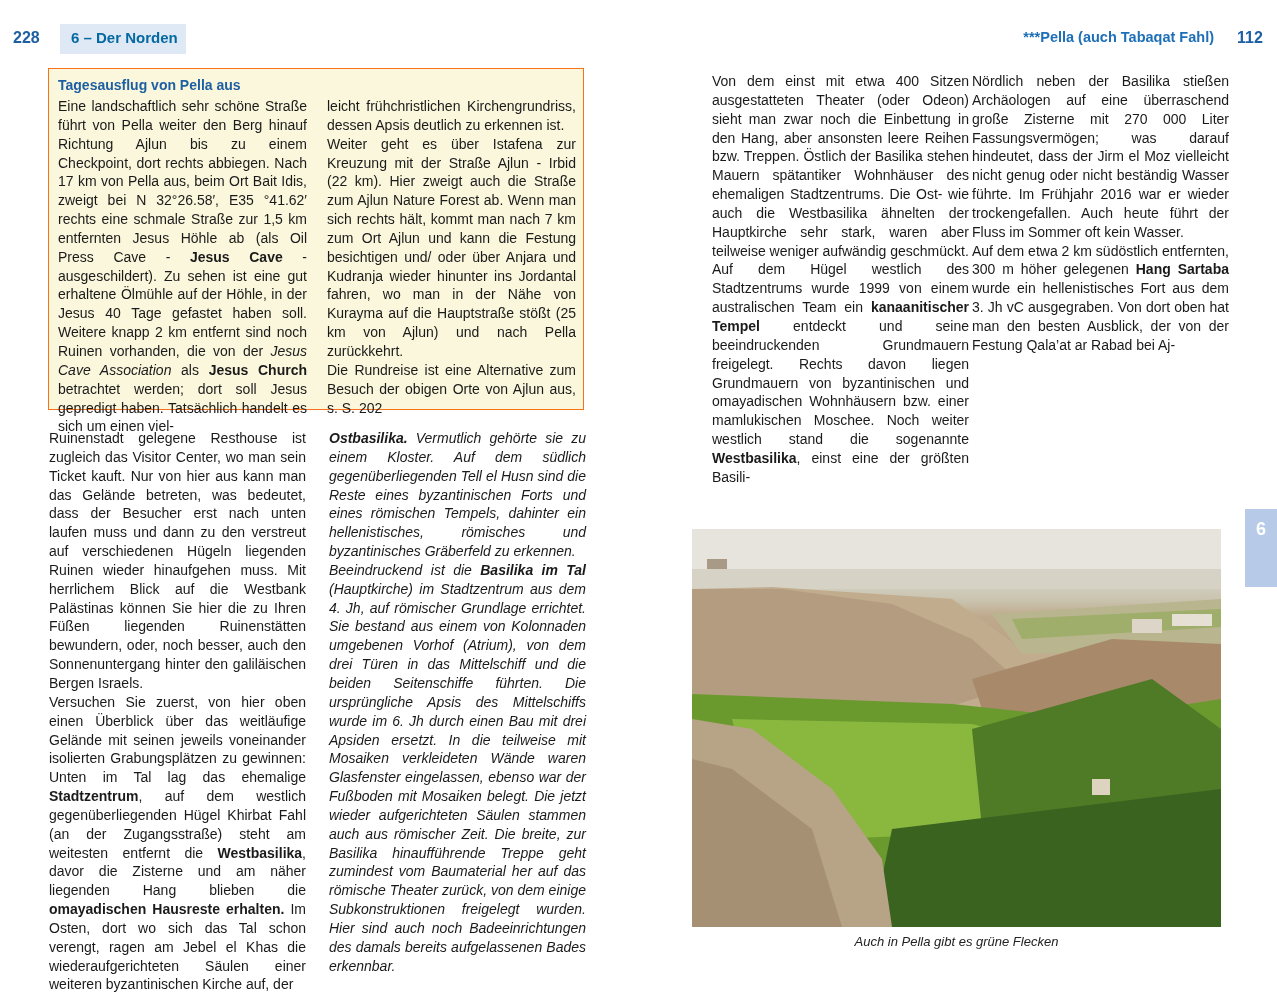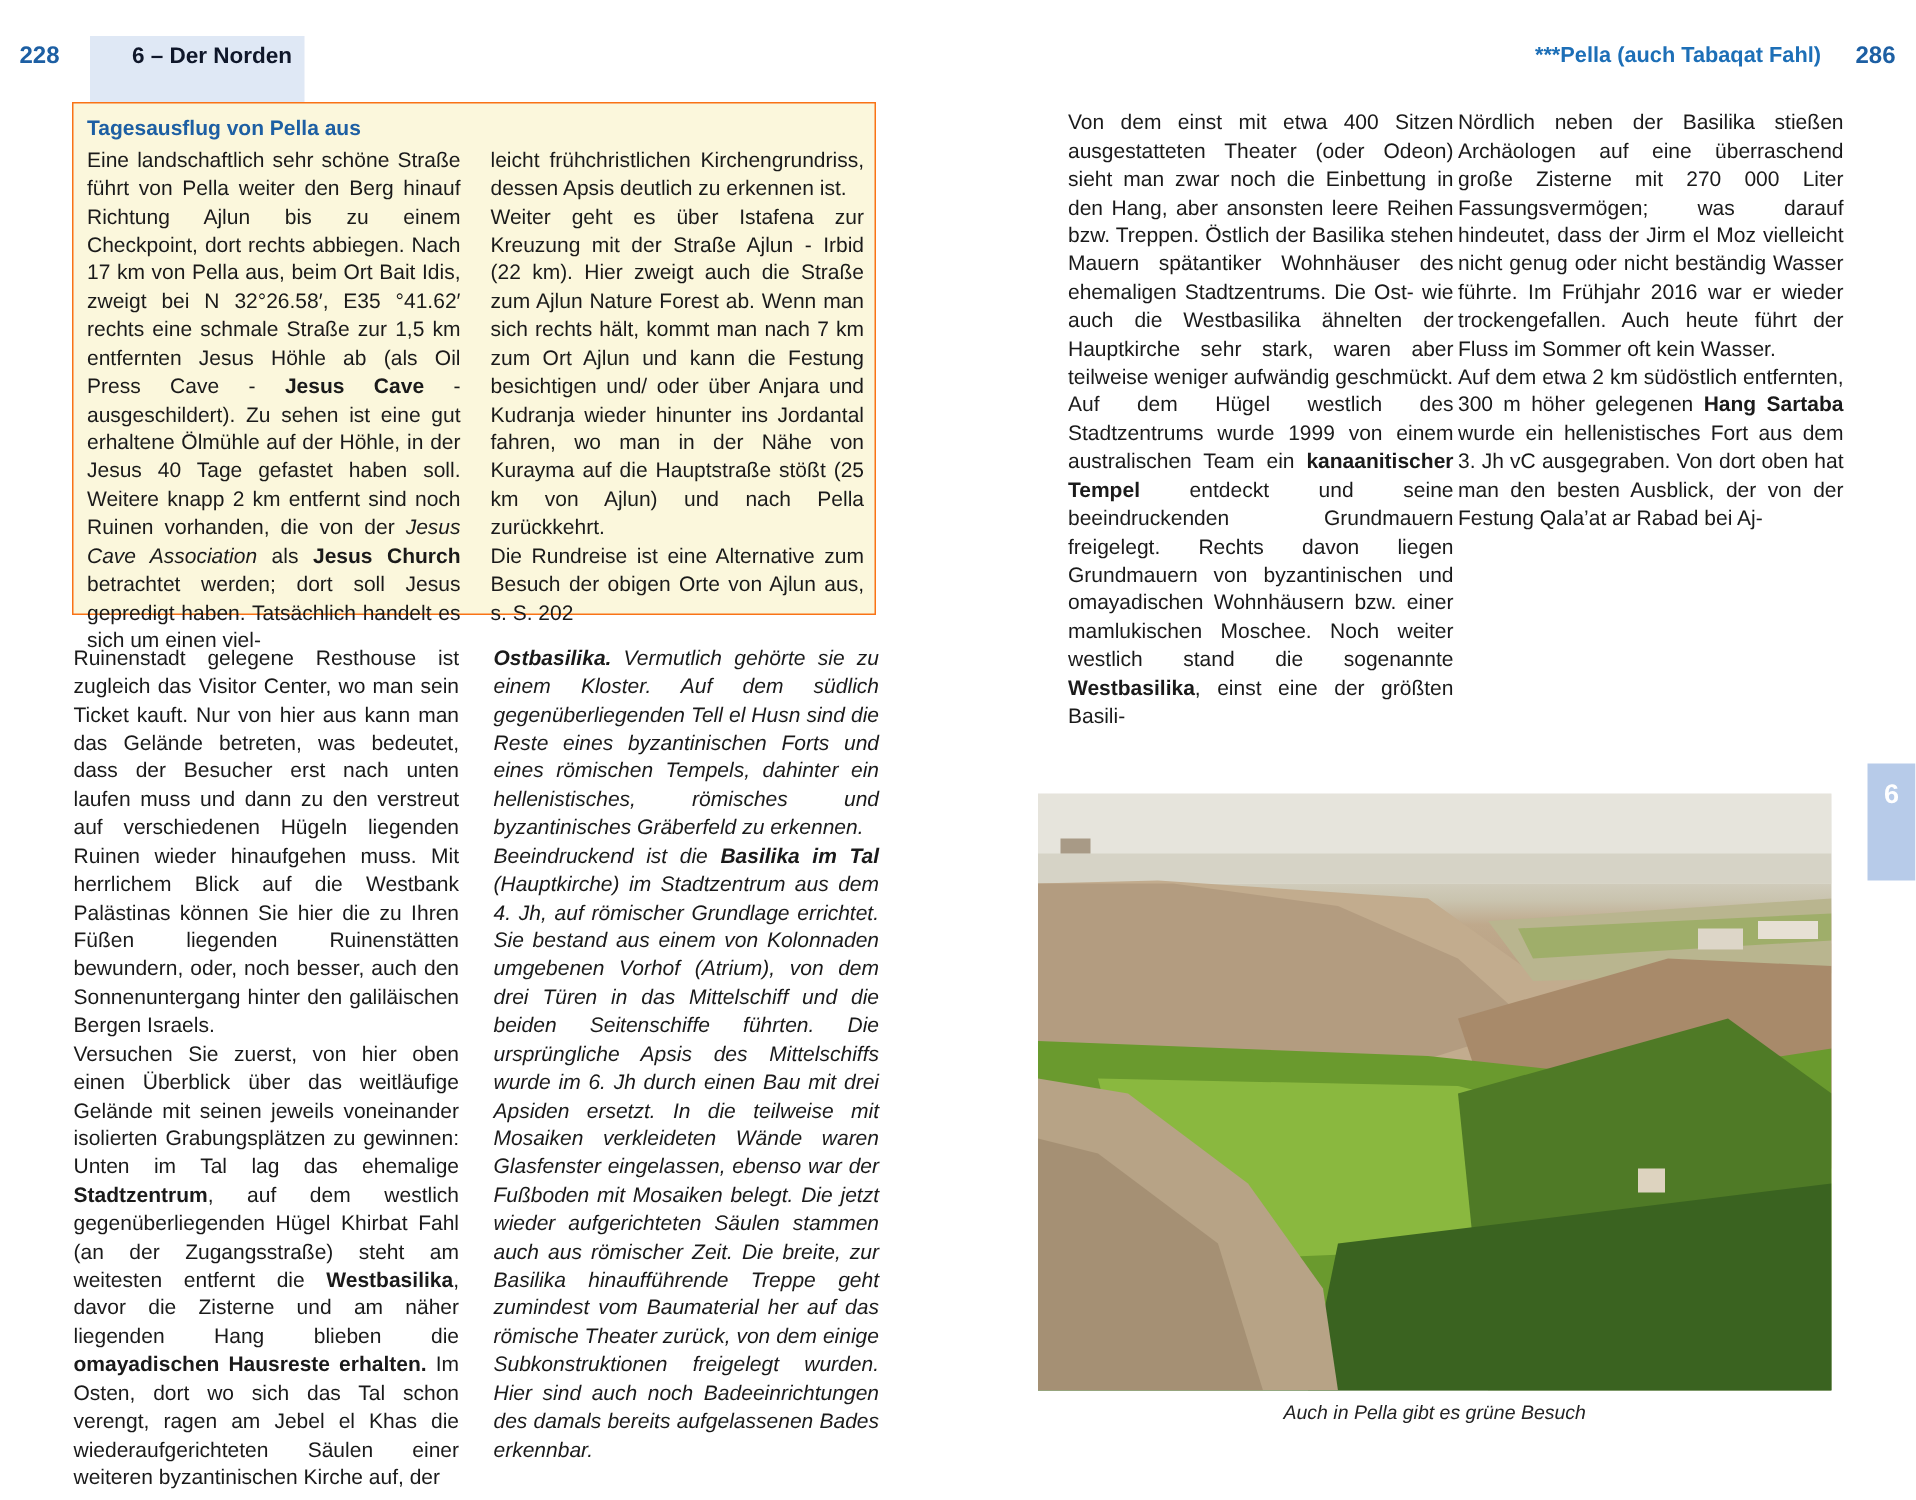--- a/index.html
+++ b/index.html
@@ -1,22 +1,22 @@
 <!DOCTYPE html>
 <html><head>
   <meta charset="utf-8">
   <style>
     html, body { margin:0; padding:0; background:#ffffff; }
     body { width:1277px; height:1000px; position:relative; overflow:hidden;
            font-family:"Liberation Sans", sans-serif; color:#1a1a1a; }
     .abs { position:absolute; }
     .pagenum { font-weight:bold; font-size:16px; color:#1d5fa3; top:29px; }
-    .chapter-tab { left:60px; top:24px; width:126px; height:44px; background:#dfe8f5;
-                   color:#0f172a; font-weight:bold; font-size:15px; line-height:28px;
-                   text-indent:11px;padding-left:17px; }
+    .chapter-tab { left:60px; top:24px; width:126px; height:30px; background:#dfe8f5;
+                   color:#0369a1; font-weight:bold; font-size:15px; line-height:28px;
+                   text-indent:11px; }
     .running-head { top:29px; left:960px; width:254px; text-align:right; font-weight:bold;
                     font-size:14.5px; color:#1d6fb7; }
     .infobox { left:48px; top:68px; width:536px; height:342px; background:#fbf7dc;
                border:1px solid #f97316; box-sizing:border-box; }
     .infobox-title { position:absolute; left:9px; top:8px; font-weight:bold; font-size:14px;
                      color:#1d5fa3; }
     .col { position:absolute; font-size:14px; line-height:18.85px; text-align:justify;
            hyphens:manual; }
     .col p { margin:0; }
     .col b { font-weight:bold; }
@@ -49,21 +49,21 @@
 <div class="col" style="left:49px; top:429px; width:257px;">
     <p>Ruinenstadt gelegene Resthouse ist zugleich das Visitor Center, wo man sein Ticket kauft. Nur von hier aus kann man das Gelände betreten, was bedeutet, dass der Besucher erst nach unten laufen muss und dann zu den verstreut auf verschiedenen Hügeln liegenden Ruinen wieder hinaufgehen muss. Mit herrlichem Blick auf die Westbank Palästinas können Sie hier die zu Ihren Füßen liegenden Ruinenstätten bewundern, oder, noch besser, auch den Sonnenuntergang hinter den galiläischen Bergen Israels.</p>
     <p>Versuchen Sie zuerst, von hier oben einen Überblick über das weitläufige Gelände mit seinen jeweils voneinander isolierten Grabungsplätzen zu gewinnen: Unten im Tal lag das ehemalige <b>Stadtzentrum</b>, auf dem westlich gegenüberliegenden Hügel Khirbat Fahl (an der Zugangsstraße) steht am weitesten entfernt die <b>Westbasilika</b>, davor die Zisterne und am näher liegenden Hang blieben die <b>omayadischen Hausreste erhalten.</b> Im Osten, dort wo sich das Tal schon verengt, ragen am Jebel el Khas die wiederaufgerichteten Säulen einer weiteren byzantinischen Kirche auf, der</p>
   </div>
 <div class="col" style="left:329px; top:429px; width:257px;font-style:italic;">
     <p><b>Ostbasilika.</b> Vermutlich gehörte sie zu einem Kloster. Auf dem südlich gegenüberliegenden Tell el Husn sind die Reste eines byzantinischen Forts und eines römischen Tempels, dahinter ein hellenistisches, römisches und byzantinisches Gräberfeld zu erkennen.</p>
     <p>Beeindruckend ist die <b>Basilika im Tal</b> (Hauptkirche) im Stadtzentrum aus dem 4. Jh, auf römischer Grundlage errichtet. Sie bestand aus einem von Kolonnaden umgebenen Vorhof (Atrium), von dem drei Türen in das Mittelschiff und die beiden Seitenschiffe führten. Die ursprüngliche Apsis des Mittelschiffs wurde im 6. Jh durch einen Bau mit drei Apsiden ersetzt. In die teilweise mit Mosaiken verkleideten Wände waren Glasfenster eingelassen, ebenso war der Fußboden mit Mosaiken belegt. Die jetzt wieder aufgerichteten Säulen stammen auch aus römischer Zeit. Die breite, zur Basilika hinaufführende Treppe geht zumindest vom Baumaterial her auf das römische Theater zurück, von dem einige Subkonstruktionen freigelegt wurden. Hier sind auch noch Badeeinrichtungen des damals bereits aufgelassenen Bades erkennbar.</p>
   </div>
 
 <div class="abs running-head">***Pella (auch Tabaqat Fahl)</div>
-<div class="abs pagenum" style="left:1237px;">286</div>
+<div class="abs pagenum" style="left:1237px;">112</div>
 
 <div class="col" style="left:712px; top:72px; width:257px;">
     <p>Von dem einst mit etwa 400 Sitzen ausgestatteten Theater (oder Odeon) sieht man zwar noch die Einbettung in den Hang, aber ansonsten leere Reihen bzw. Treppen. Östlich der Basilika stehen Mauern spätantiker Wohnhäuser des ehemaligen Stadtzentrums. Die Ost- wie auch die Westbasilika ähnelten der Hauptkirche sehr stark, waren aber teilweise weniger aufwändig geschmückt.</p>
     <p>Auf dem Hügel westlich des Stadtzentrums wurde 1999 von einem australischen Team ein <b>kanaanitischer Tempel</b> entdeckt und seine beeindruckenden Grundmauern freigelegt. Rechts davon liegen Grundmauern von byzantinischen und omayadischen Wohnhäusern bzw. einer mamlukischen Moschee. Noch weiter westlich stand die sogenannte <b>Westbasilika</b>, einst eine der größten Basili-</p>
   </div>
 <div class="col" style="left:972px; top:72px; width:257px;">
     <p>Nördlich neben der Basilika stießen Archäologen auf eine überraschend große Zisterne mit 270 000 Liter Fassungsvermögen; was darauf hindeutet, dass der Jirm el Moz vielleicht nicht genug oder nicht beständig Wasser führte. Im Frühjahr 2016 war er wieder trockengefallen. Auch heute führt der Fluss im Sommer oft kein Wasser.</p>
     <p>Auf dem etwa 2 km südöstlich entfernten, 300 m höher gelegenen <b>Hang Sartaba</b> wurde ein hellenistisches Fort aus dem 3. Jh vC ausgegraben. Von dort oben hat man den besten Ausblick, der von der Festung Qala’at ar Rabad bei Aj-</p>
   </div>
 
@@ -81,15 +81,15 @@
     <path d="M280 200 L460 150 L529 200 L529 398 L300 398 Z" fill="#4f7a26"></path>
     <path d="M200 300 L529 260 L529 398 L180 398 Z" fill="#3a6320"></path>
     <path d="M0 190 L60 200 L140 260 L190 330 L200 398 L0 398 Z" fill="#b7a386"></path>
     <path d="M0 230 L40 240 L120 300 L150 398 L0 398 Z" fill="#a59074"></path>
     <rect x="440" y="90" width="30" height="14" fill="#ddd6c8"></rect>
     <rect x="480" y="85" width="40" height="12" fill="#e6e0d4"></rect>
     <rect x="400" y="250" width="18" height="16" fill="#ddd3bf"></rect>
     <rect x="15" y="30" width="20" height="10" fill="#a89a86"></rect>
   </svg>
 </div>
-<div class="abs caption">Auch in Pella gibt es grüne Besuch</div>
+<div class="abs caption">Auch in Pella gibt es grüne Flecken</div>
 
 <div class="abs side-tab">6</div>
 
 </body></html>

